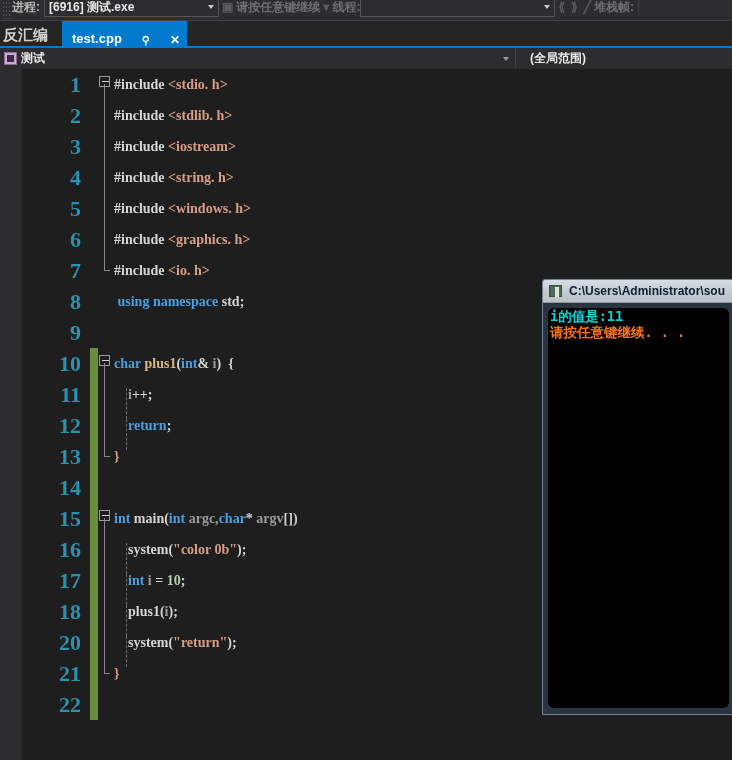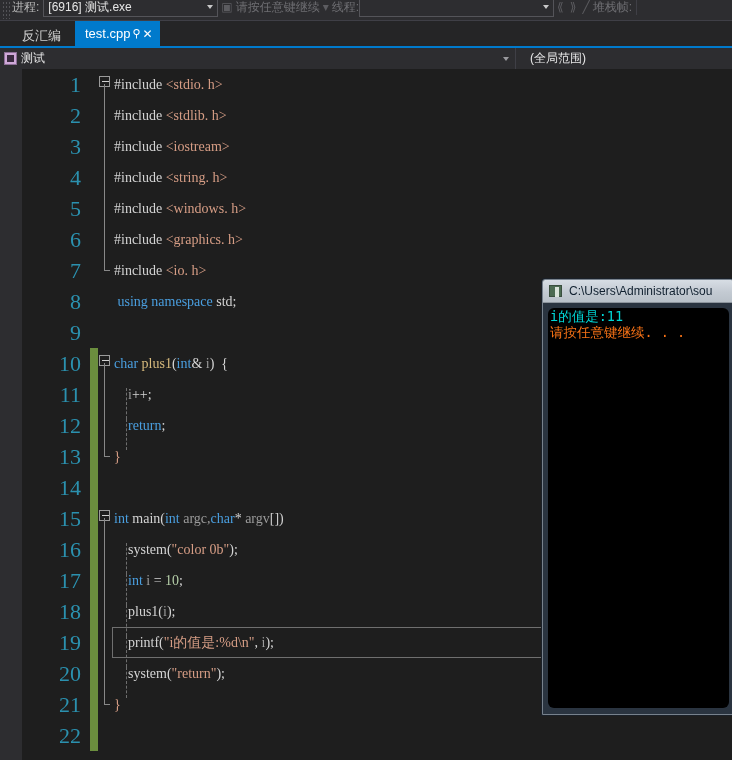--- a/index.html
+++ b/index.html
@@ -2,21 +2,21 @@
 <html><head>
 <meta charset="utf-8">
 <style>
   * { box-sizing: border-box; margin: 0; padding: 0; }
   html, body {
     width: 732px; height: 760px;
     background: #1e1e1e;
     font-family: "Liberation Sans", sans-serif;
     overflow: hidden;
   }
-  #app { position: relative; width: 732px; height: 760px; background: #1e1e1e; }
+  #app { position: relative; width: 732px; height: 760px; background: #1e1e1e; font-weight: bold; }
 
   
   .toolbar {
     position: absolute; left: 0; top: 0; width: 732px; height: 21px;
     background: #2d2d30;
     border-bottom: 1px solid #3f3f46;
     display: flex; align-items: center;
     overflow: hidden;
   }
   .tb-grip {
@@ -51,25 +51,25 @@
     position: relative; top: -3px;
   }
   .tb-sep { width: 1px; height: 16px; background: #3f3f46; margin: 0 4px; position: relative; top:-3px;}
 
   
   .tabstrip {
     position: absolute; left: 0; top: 21px; width: 732px; height: 25px;
     background: #252526; display: flex; align-items: flex-end;
   }
   .tab-inactive-text {
-    color: #d0d0d0; font-size: 13px; padding: 0 14px 4px 22px; line-height: 1;
+    color: #d0d0d0; font-size: 15px; padding: 0 14px 4px 3px; line-height: 1;
   }
   .tab {
-    height: 25px; background: #007acc; display: flex; align-items: center;
-    padding: 0 7px 0 10px; gap: 2px;
+    height: 25px; background: #007acc; display: flex; align-items: flex-end;
+    padding: 0 7px 0 10px; gap: 20px;
   }
   .tab-name { color: #ffffff; font-size: 13px; white-space: nowrap; }
   .tab-pin { color: #ffffff; font-size: 11px; line-height: 1; }
   .tab-close { color: #ffffff; font-size: 12px; line-height: 1; }
 
   
   .navbar {
     position: absolute; left: 0; top: 46px; width: 732px; height: 23px;
     background: #2d2d30; border-top: 2px solid #007acc;
     display: flex; align-items: center;
@@ -387,29 +387,20 @@
           <div class="code" style="position: relative;">    <span class="kw">int</span> <span class="id">i</span> <span class="pl">= </span><span class="num">10</span><span class="pl">;</span><span class="indent-guide" style="left: 14px;"></span></div>
         </div>
         <div class="row">
           <div class="lineno">18</div>
           <div class="changebar on"></div>
           <div class="outline-cell">
             <span class="vline-solid"></span>
           </div>
           <div class="code" style="position: relative;">    <span class="pl">plus1(</span><span class="id">i</span><span class="pl">);</span><span class="indent-guide" style="left: 14px;"></span></div>
         </div>
-        <div class="row current">
-          <div class="lineno">19</div>
-          <div class="changebar on"></div>
-          <div class="outline-cell">
-            <span class="vline-solid"></span>
-          </div>
-          <div class="code" style="position: relative;">    <span class="pl">printf(</span><span class="dq">"</span><span class="str">i的值是:%d\n</span><span class="dq">"</span><span class="pl">, </span><span class="id">i</span><span class="pl">);</span><span class="indent-guide" style="left: 14px;"></span></div>
-          <span class="hl"></span>
-        </div>
         <div class="row">
           <div class="lineno">20</div>
           <div class="changebar on"></div>
           <div class="outline-cell">
             <span class="vline-solid"></span>
           </div>
           <div class="code" style="position: relative;">    <span class="pl">system(</span><span class="dq">"</span><span class="str">return</span><span class="dq">"</span><span class="pl">);</span><span class="indent-guide" style="left: 14px;"></span></div>
         </div>
         <div class="row">
           <div class="lineno">21</div>

